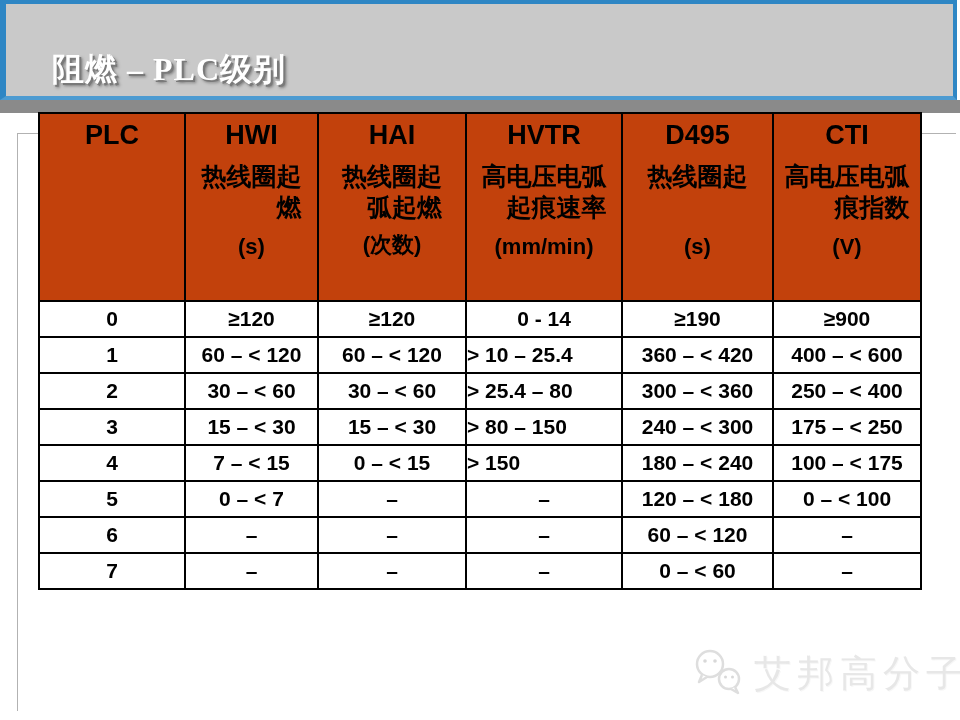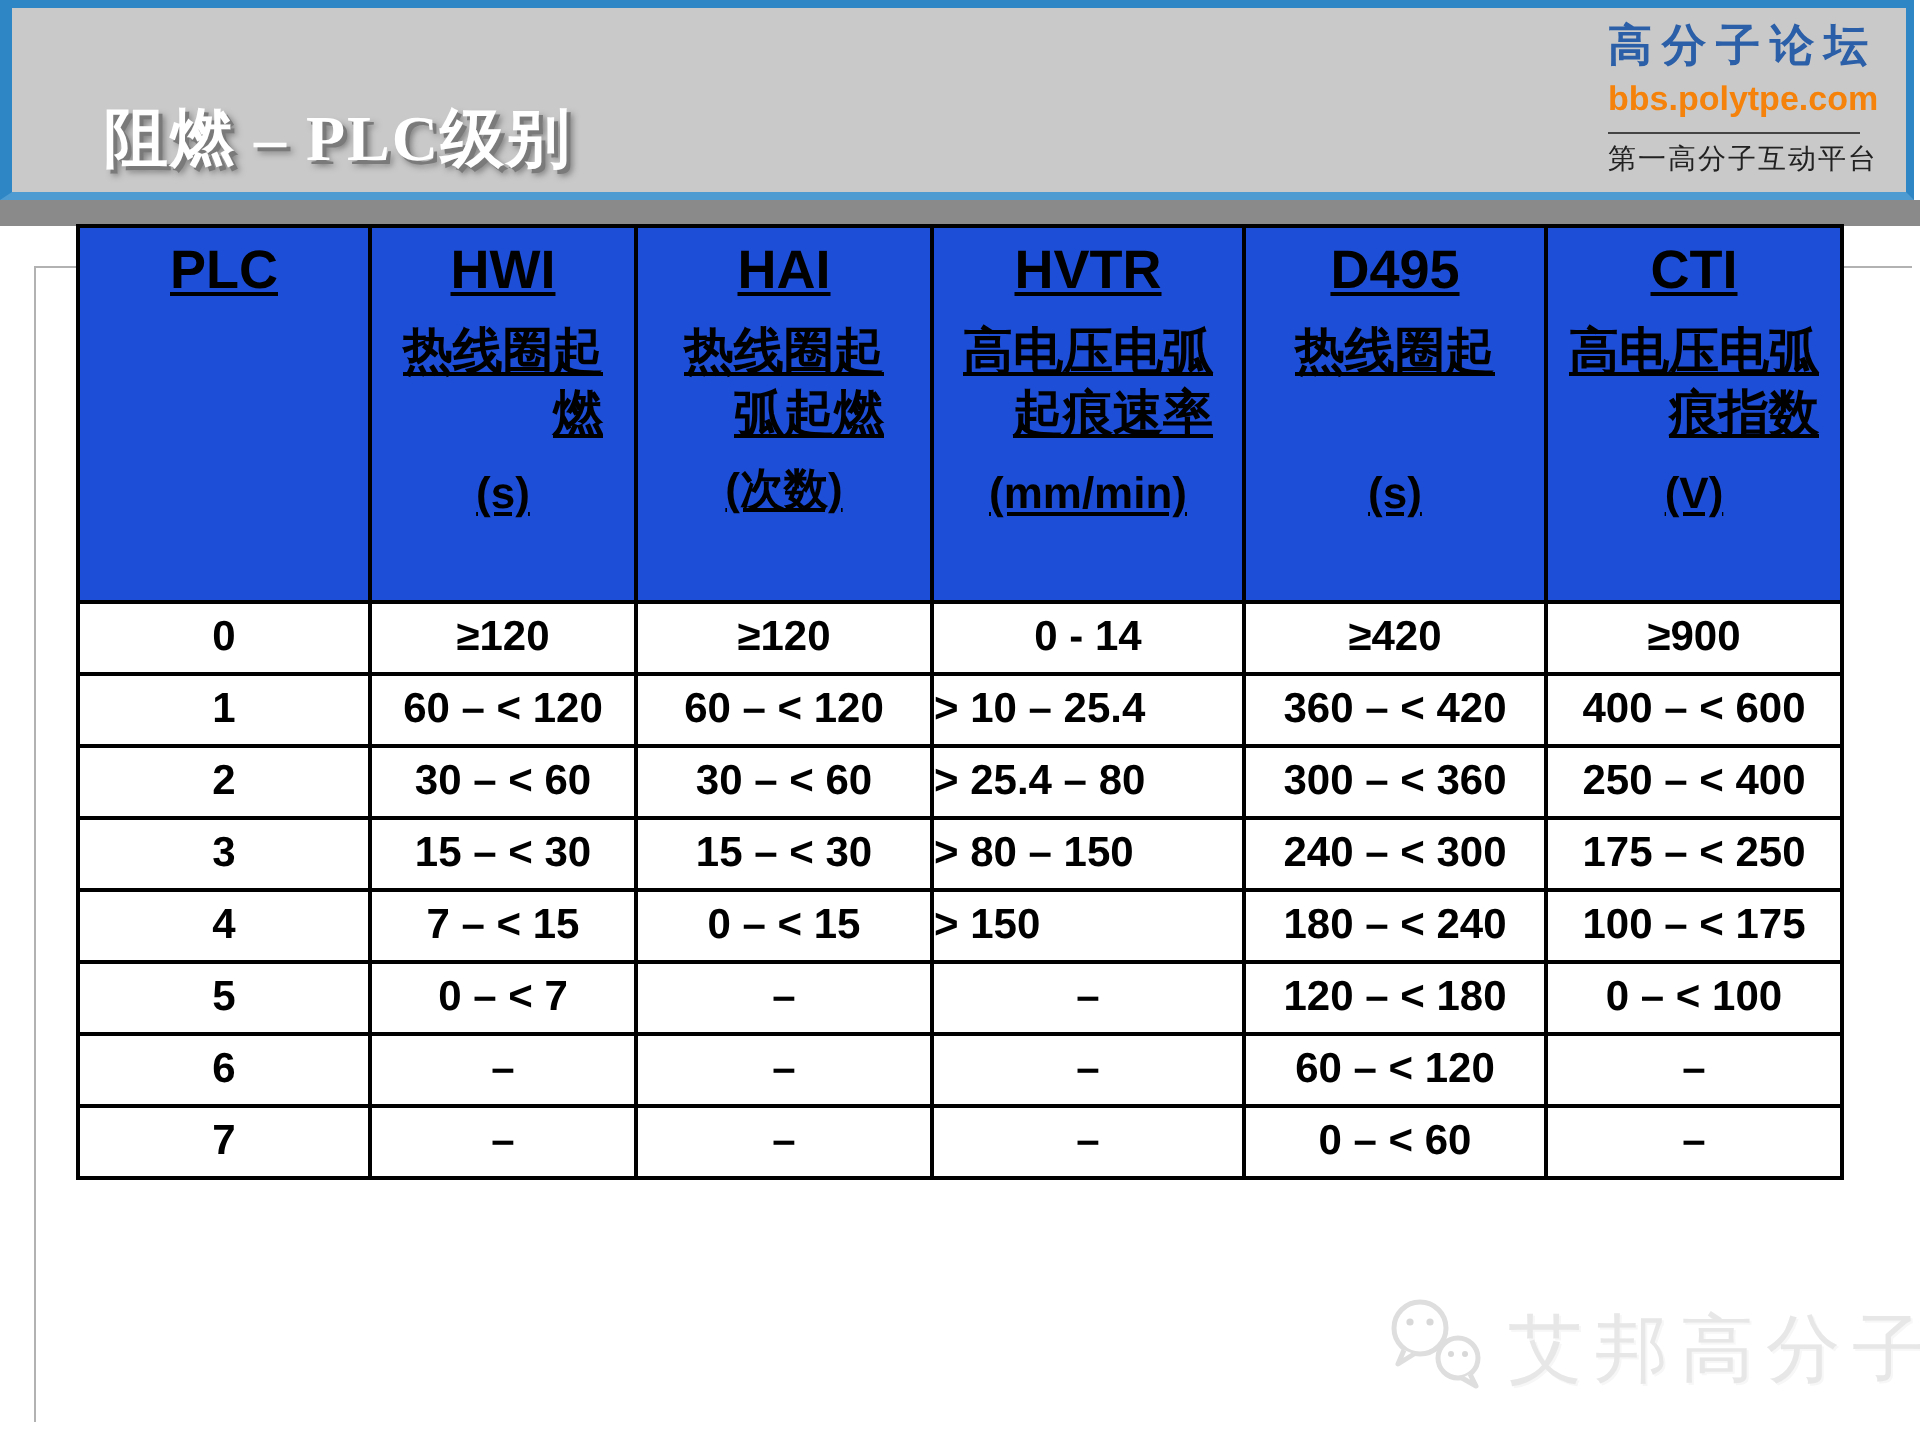--- a/index.html
+++ b/index.html
@@ -23,21 +23,21 @@
   .band{position:absolute;left:0;top:100px;width:960px;height:13px;background:#8a8a8a;}
 
   
   .guide-v{position:absolute;left:17px;top:133px;width:1px;height:578px;background:#b2b2b2;}
   .guide-h{position:absolute;left:17px;top:133px;width:939px;height:1px;background:#b2b2b2;}
 
   
   .table-wrap{position:absolute;left:38px;top:112px;}
   table{border-collapse:collapse;table-layout:fixed;width:882px;background:#ffffff;}
   th,td{border:2px solid #000;box-sizing:border-box;}
-  th{padding:0;vertical-align:top;background:#1d4ed8;text-decoration:underline;}
+  th{padding:0;vertical-align:top;background:#c2410c;}
   .hdr{display:flex;flex-direction:column;align-items:center;height:186px;}
   .hdr-code{margin-top:6px;font-size:27px;font-weight:bold;color:#000;letter-spacing:0;}
   .hdr-name{margin-top:10px;font-family:"Liberation Serif",serif;font-weight:bold;font-size:25px;
             line-height:1.25;color:#000;white-space:pre-line;text-align:right;}
   .hdr-unit{margin-top:auto;margin-bottom:40px;font-size:22px;font-weight:bold;color:#000;}
   td{height:36px;text-align:center;font-size:21px;font-weight:bold;color:#000;padding:0;}
   td.left{text-align:left;padding-left:0;}
 
   
   .watermark{position:absolute;left:690px;top:646px;display:flex;align-items:center;gap:8px;}
@@ -45,26 +45,20 @@
            text-shadow:1px 1px 0 #f7f7f7;white-space:nowrap;}
 </style>
 </head>
 <body>
 
 <div class="slide">
 
   <div class="header"></div>
   <div class="slide-title">阻燃 – PLC级别</div>
 
-  <div class="logo">
-    <div class="logo-name">高分子论坛</div>
-    <div class="logo-url">bbs.polytpe.com</div>
-    <div class="logo-divider"></div>
-    <div class="logo-tagline">第一高分子互动平台</div>
-  </div>
 
   <div class="band"></div>
 
   <div class="guide-h"></div>
   <div class="guide-v"></div>
 
   <div class="table-wrap">
     <table>
       <colgroup>
         <col style="width:146px">
@@ -121,21 +115,21 @@
               </div>
             </th>
           </tr>
       </thead>
       <tbody id="body-rows">
           <tr>
             <td>0</td>
             <td>≥120</td>
             <td>≥120</td>
             <td>0 - 14</td>
-            <td>≥420</td>
+            <td>≥190</td>
             <td>≥900</td>
           </tr>
           <tr>
             <td>1</td>
             <td>60 – &lt; 120</td>
             <td>60 – &lt; 120</td>
             <td class="left">&gt; 10 – 25.4</td>
             <td>360 – &lt; 420</td>
             <td>400 – &lt; 600</td>
           </tr>

